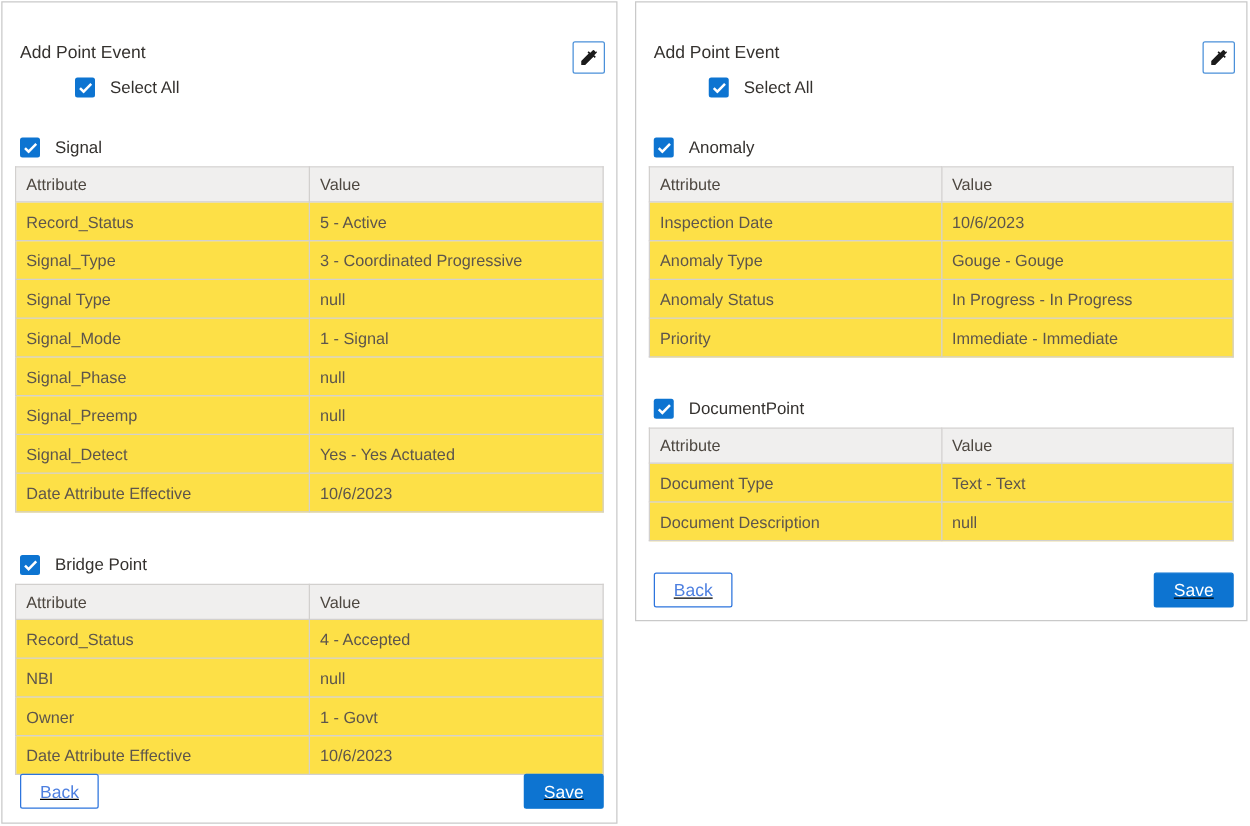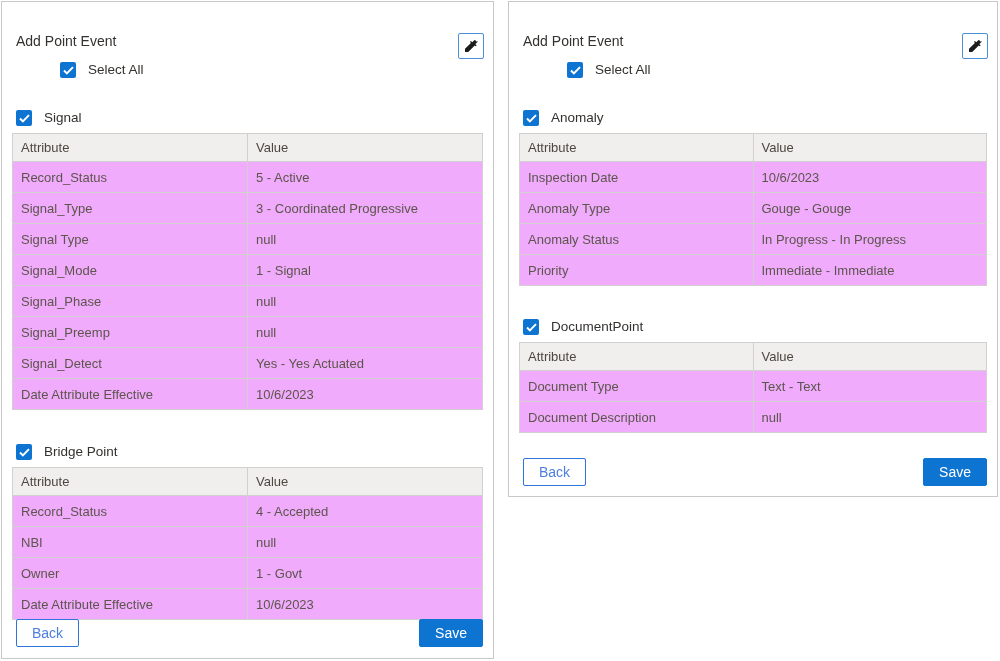--- a/index.html
+++ b/index.html
@@ -45,24 +45,24 @@
   .check-label{font-size:13.5px;color:var(--label-text);line-height:18px;}
   table.attr-table{
     width:100%;margin-top:6px;border-collapse:collapse;table-layout:fixed;
     font-size:13px;color:var(--table-text);
   }
   .attr-table th,.attr-table td{
     width:50%;text-align:left;font-weight:normal;
     border:1px solid var(--table-border);padding:0 8px;
   }
   .attr-table th{background:var(--header-bg);height:28px;color:#4d4740;}
-  .attr-table td{height:31px;background:#f0abfc;}
+  .attr-table td{height:31px;background:#fde047;}
   .footer{
     position:absolute;left:14px;right:10px;display:flex;
-    justify-content:space-between;align-items:center;
+    justify-content:space-between;align-items:center;text-decoration:underline;
   }
   #panel-left .footer{bottom:11px;}
   #panel-right .footer{bottom:10px;}
   .btn{
     font-family:"Liberation Sans", sans-serif;font-size:14px;line-height:16px;
     padding:5px 15px;border-radius:2px;cursor:pointer;
   }
   .back-btn{background:#fff;border:1px solid var(--back-border);color:var(--back-text);}
   .save-btn{background:var(--accent);border:1px solid var(--accent);color:#fff;}
 </style>

